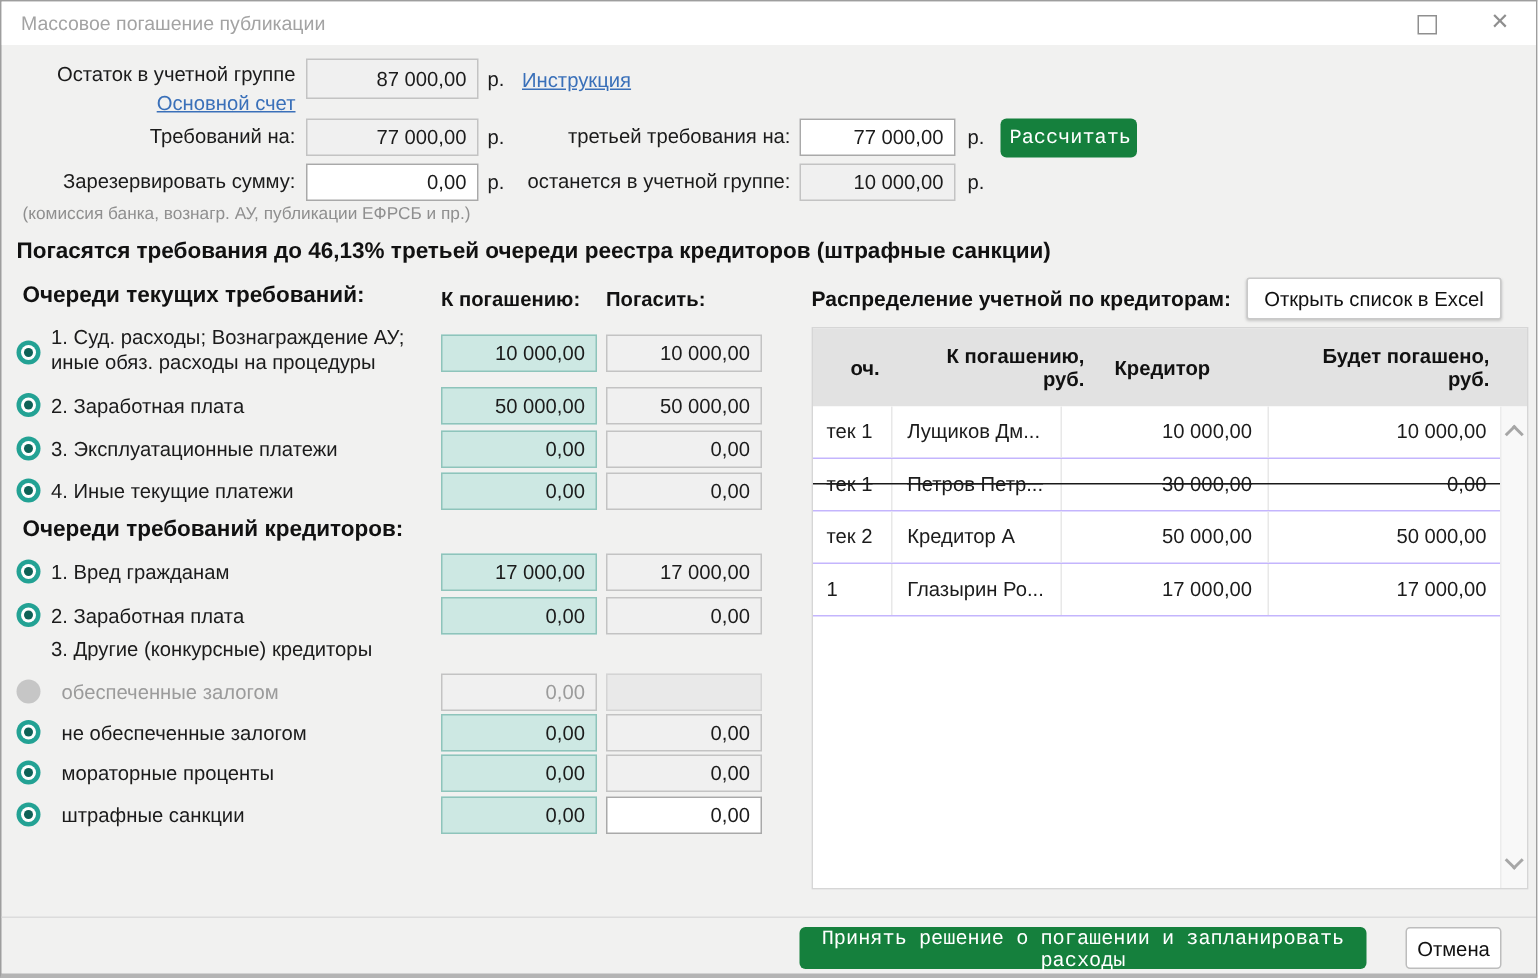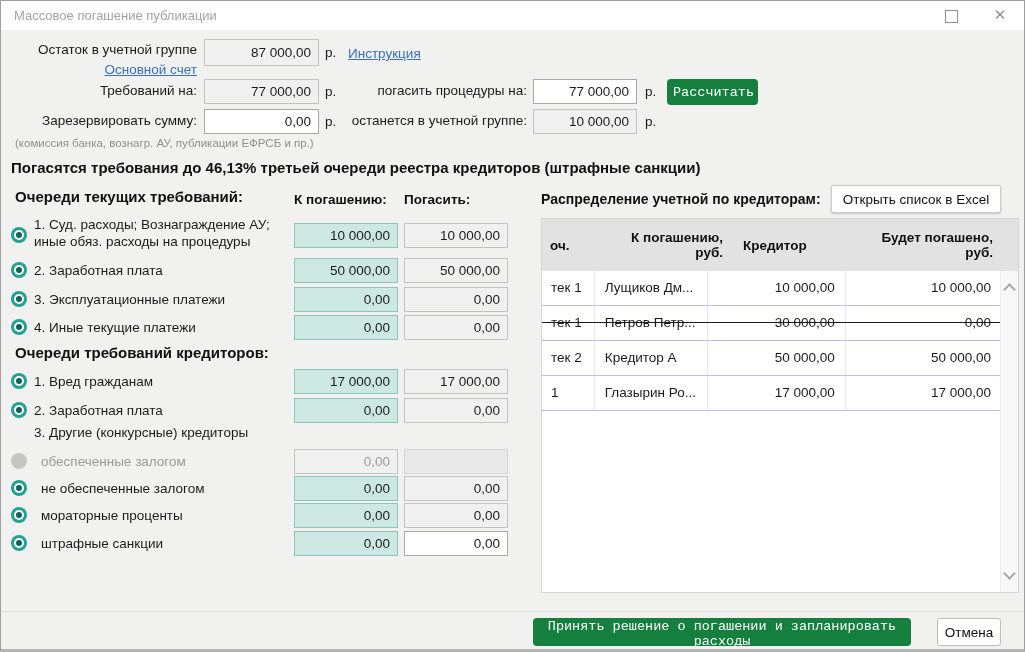--- a/index.html
+++ b/index.html
@@ -39,21 +39,21 @@
   .qlabel{position:absolute;left:33px;top:0;font-size:13.5px;line-height:25px;color:#1b1b1b;white-space:nowrap;}
   .qlabel.sub{left:40px;text-align:right;}
   .qlabel.two{top:-6px;line-height:16.5px;width:252px;white-space:normal;}
   .qf1{left:293px;top:0;width:104px;}
   .qf2{left:403px;top:0;width:104px;}
   
   .dtable{position:absolute;left:540px;top:217px;width:478px;height:375px;box-sizing:border-box;
           background:#ffffff;border:1px solid #d6d6d6;}
   .thead{position:absolute;left:0;top:0;right:0;height:52px;background:#e2e2e2;display:flex;}
   .th{box-sizing:border-box;display:flex;align-items:center;font-size:13.5px;font-weight:bold;color:#111;}
-  .th1{width:53px;padding-left:8px;}
+  .th1{width:53px;padding-left:25px;}
   .th2{width:115px;padding-left:10px;}
   .th3{width:138px;padding-left:35px;padding-right:10px;justify-content:flex-end;text-align:right;}
   .th4{width:155px;padding-left:30px;padding-right:10px;justify-content:flex-end;text-align:right;}
   .tbody{position:absolute;left:0;top:52px;right:17px;bottom:0;background:#fff;}
   .trow{position:relative;height:34px;display:flex;border-bottom:1px solid #c4b5fd;cursor:default;}
   .td{box-sizing:border-box;line-height:33px;font-size:13.5px;color:#1b1b1b;overflow:hidden;white-space:nowrap;}
   .td1{width:53px;padding-left:9px;border-right:1px solid #e8e8e8;}
   .td2{width:114px;padding-left:10px;border-right:1px solid #e8e8e8;}
   .td3{width:138px;text-align:right;padding-right:10px;border-right:1px solid #e8e8e8;}
   .td4{width:156px;text-align:right;padding-right:10px;}
@@ -80,21 +80,21 @@
   <div class="abs" style="left:10px;top:59px;width:186px;text-align:right;">
     <span class="lnk">Основной счет</span>
   </div>
   <input class="fld fld-gray" style="left: 203px; top: 38px; height: 27px;" readonly="" value="87 000,00">
   <span class="cur" style="left:324px;top:44px;">р.</span>
   <span class="lnk abs" style="left:347px;top:45px;">Инструкция</span>
 
   <div class="rlabel" style="left:10px;top:82px;width:186px;">Требований на:</div>
   <input class="fld fld-gray" style="left: 203px; top: 78px;" readonly="" value="77 000,00">
   <span class="cur" style="left:324px;top:83px;">р.</span>
-  <div class="rlabel" style="left:330px;top:82px;width:196px;">погасить процедуры на:</div>
+  <div class="rlabel" style="left:330px;top:82px;width:196px;">третьей требования на:</div>
   <input class="fld fld-white" style="left: 532px; top: 78px; width: 104px;" value="77 000,00">
   <span class="cur" style="left:644px;top:83px;">р.</span>
   <button class="btn-red" style="left:666px;top:78px;width:91px;height:26px;">Рассчитать</button>
 
   <div class="rlabel" style="left:10px;top:112px;width:186px;">Зарезервировать сумму:</div>
   <input class="fld fld-white" style="left: 203px; top: 108px;" value="0,00">
   <span class="cur" style="left:324px;top:113px;">р.</span>
   <div class="rlabel" style="left:330px;top:112px;width:196px;">останется в учетной группе:</div>
   <input class="fld fld-gray" style="left: 532px; top: 108px; width: 104px;" readonly="" value="10 000,00">
   <span class="cur" style="left:644px;top:113px;">р.</span>

